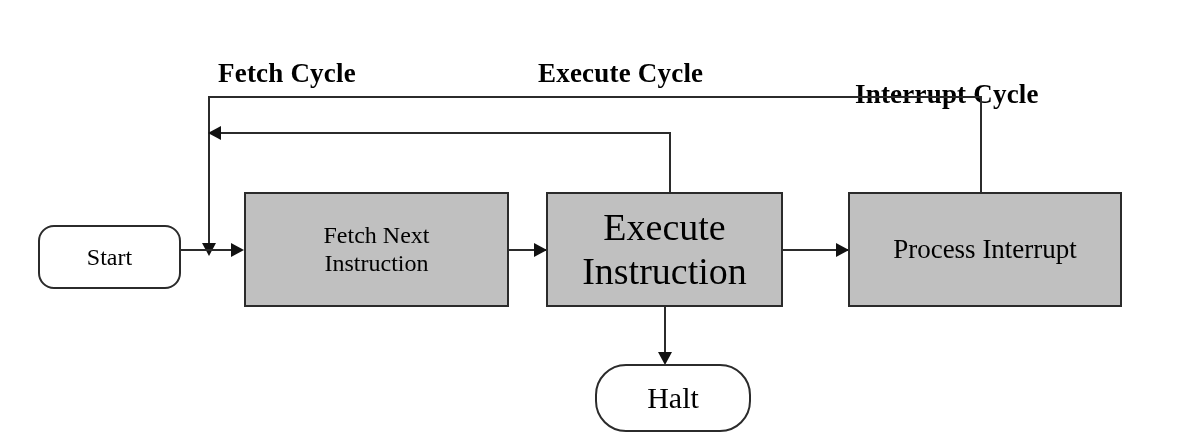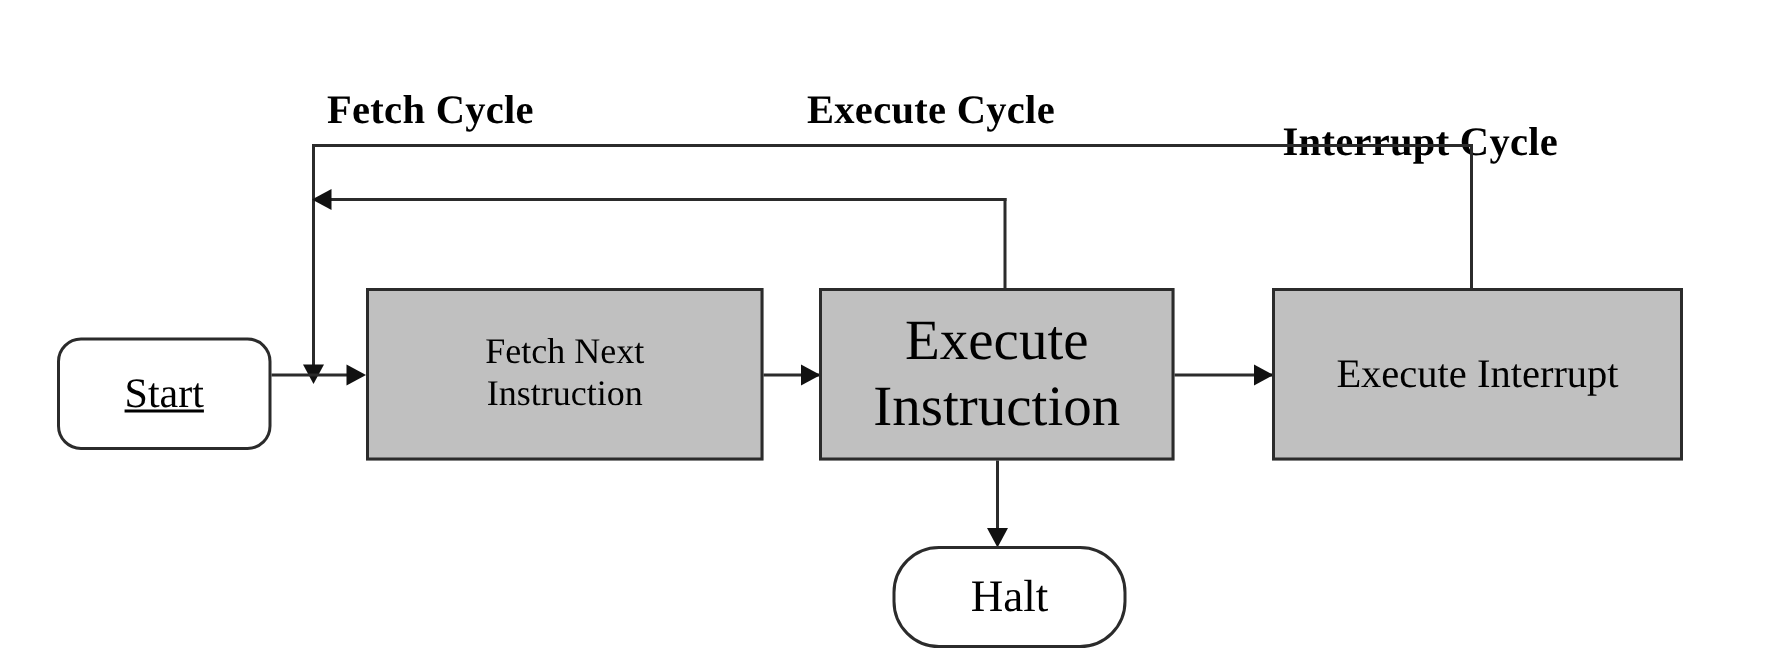--- a/index.html
+++ b/index.html
@@ -57,21 +57,21 @@
   <div class="vline" style="left:980px; top:96px; height:98px;"></div>
 
   <div class="vline" style="left:208px; top:96px; height:149px;"></div>
   <div class="arr arr-d" style="left:202px; top:243px;"></div>
 
   <div class="hline" style="left:208px; top:132px; width:463px;"></div>
   <div class="arr arr-l" style="left:208px; top:126px;"></div>
 
   <div class="vline" style="left:669px; top:132px; height:62px;"></div>
 
-  <div class="termbox" style="left:38px; top:225px; width:143px; height:75px; font-size:28px;text-decoration:underline;">
+  <div class="termbox" style="left:38px; top:225px; width:143px; height:64px; font-size:24px;">
     <span class="ln">Start</span>
   </div>
 
   <div class="hline" style="left:181px; top:249px; width:52px;"></div>
   <div class="arr arr-r" style="left:231px; top:243px;"></div>
 
   <div class="procbox" style="left:244px; top:192px; width:265px; height:115px; font-size:24px;">
     <span class="ln">Fetch Next</span>
     <span class="ln">Instruction</span>
   </div>
@@ -81,21 +81,21 @@
 
   <div class="procbox" style="left:546px; top:192px; width:237px; height:115px; font-size:38px;">
     <span class="ln">Execute</span>
     <span class="ln">Instruction</span>
   </div>
 
   <div class="hline" style="left:783px; top:249px; width:65px;"></div>
   <div class="arr arr-r" style="left:836px; top:243px;"></div>
 
   <div class="procbox" style="left:848px; top:192px; width:274px; height:115px; font-size:27px;">
-    <span class="ln">Execute Interrupt</span>
+    <span class="ln">Process Interrupt</span>
   </div>
 
   <div class="vline" style="left:664px; top:307px; height:52px;"></div>
   <div class="arr arr-d" style="left:658px; top:352px;"></div>
 
   <div class="termbox" style="left:595px; top:364px; width:156px; height:68px; font-size:30px;border-radius:31px;">
     <span class="ln">Halt</span>
   </div>
 
 </div>

